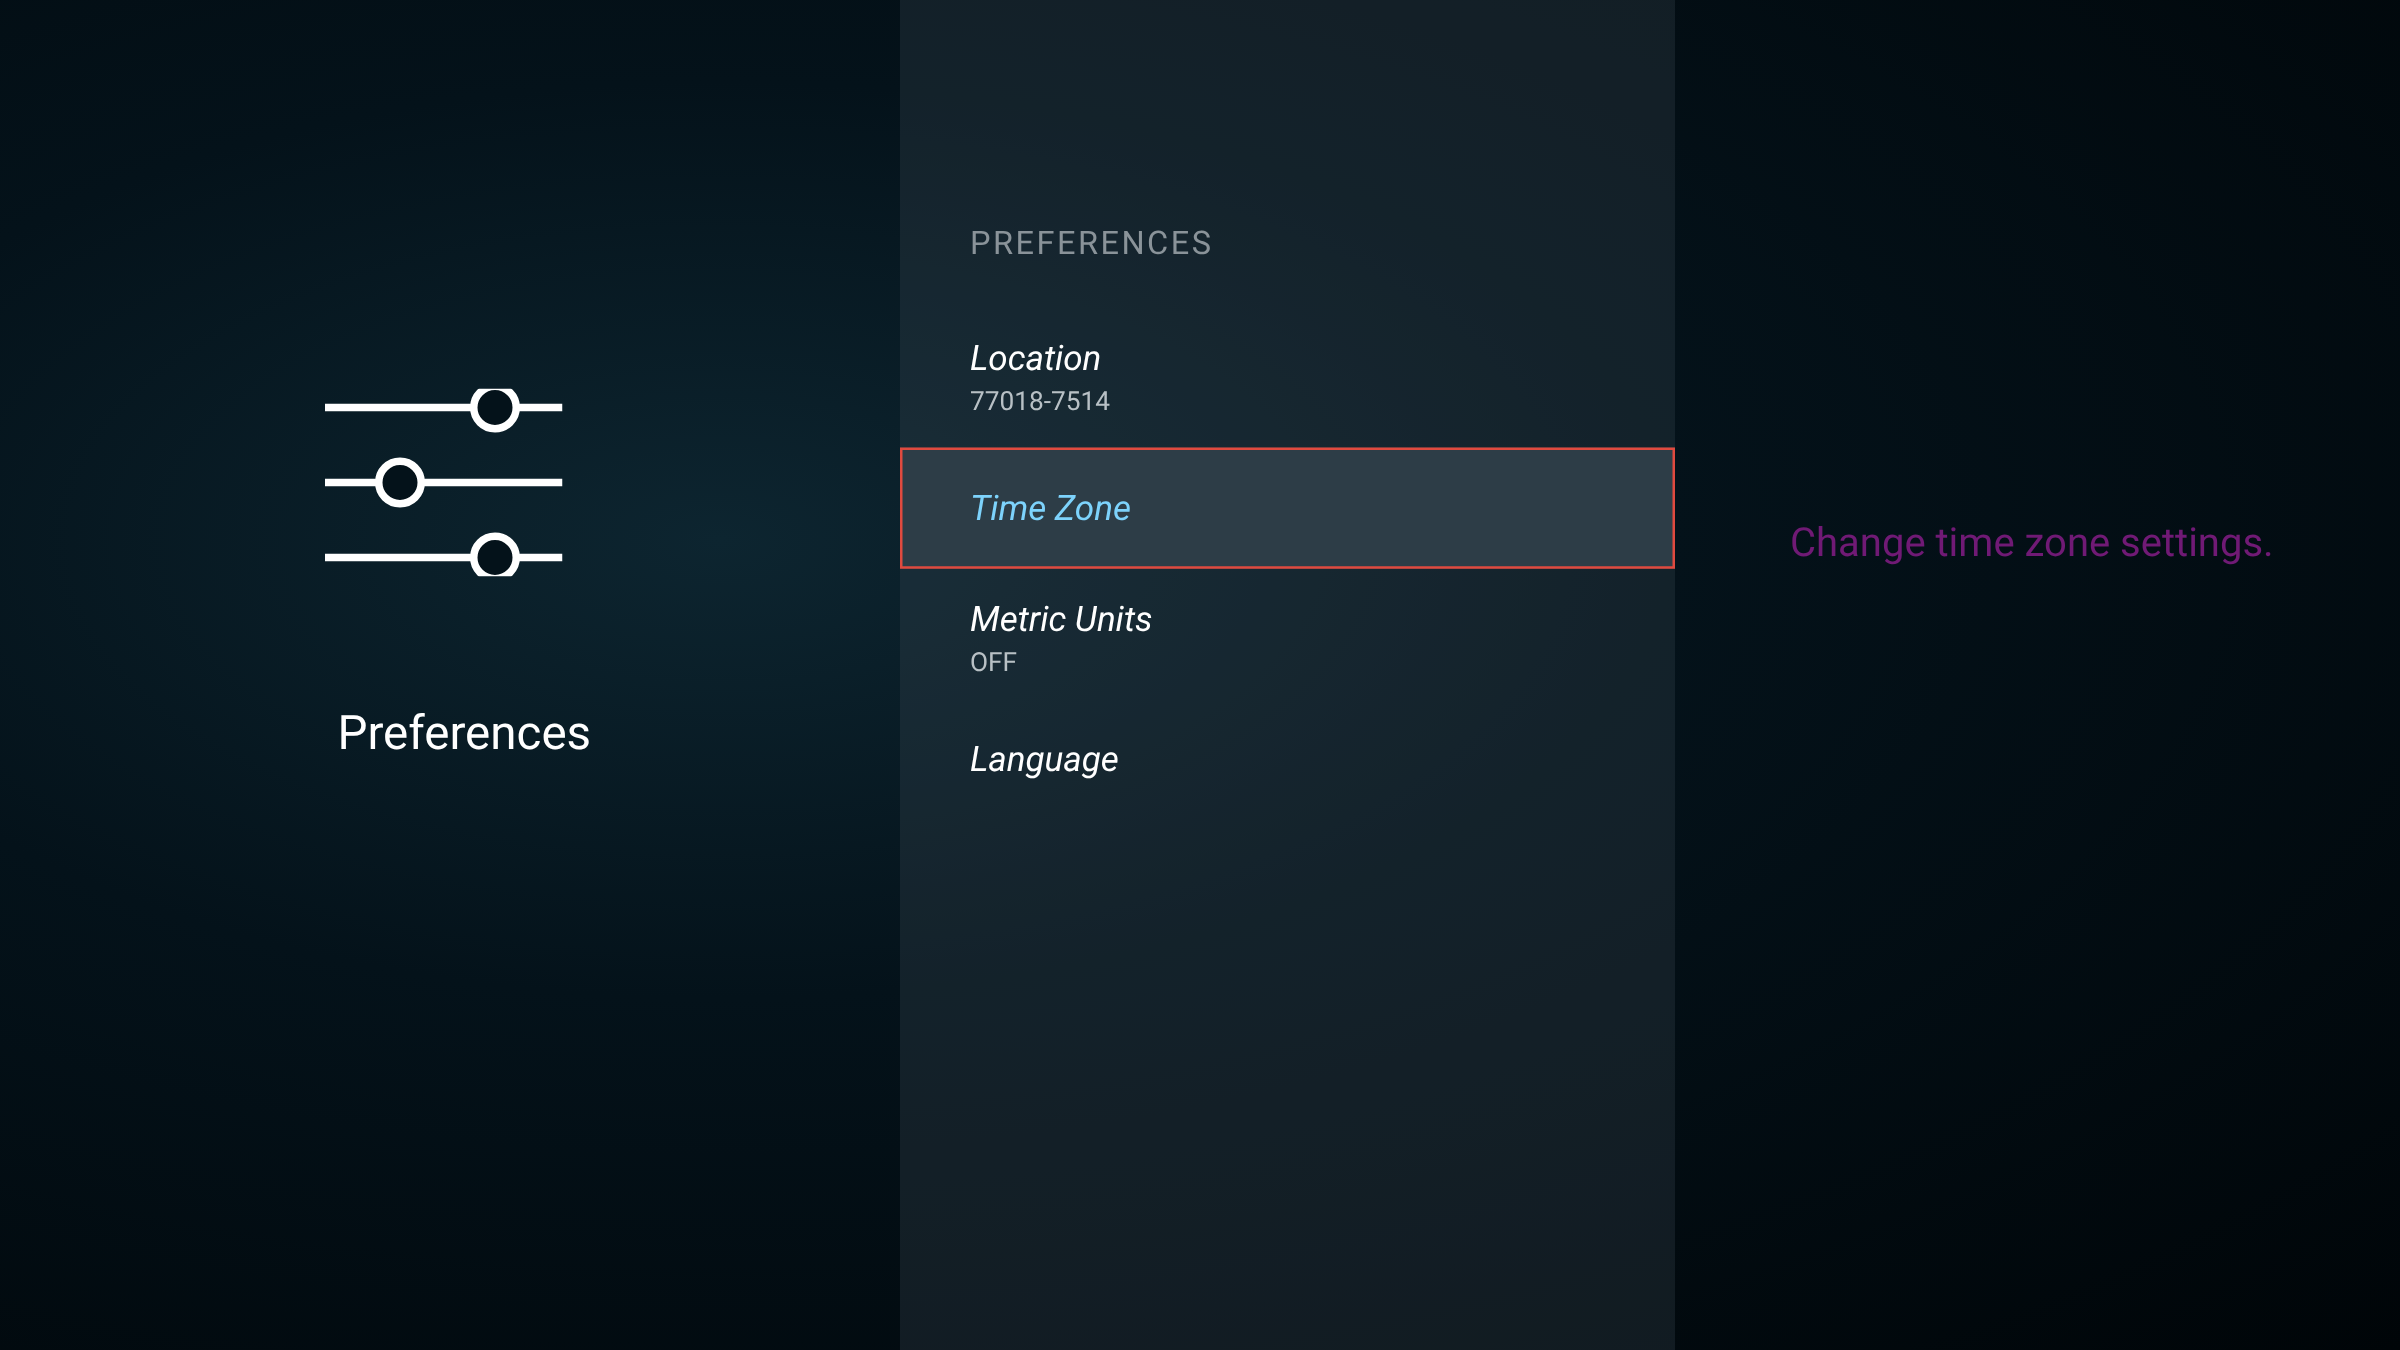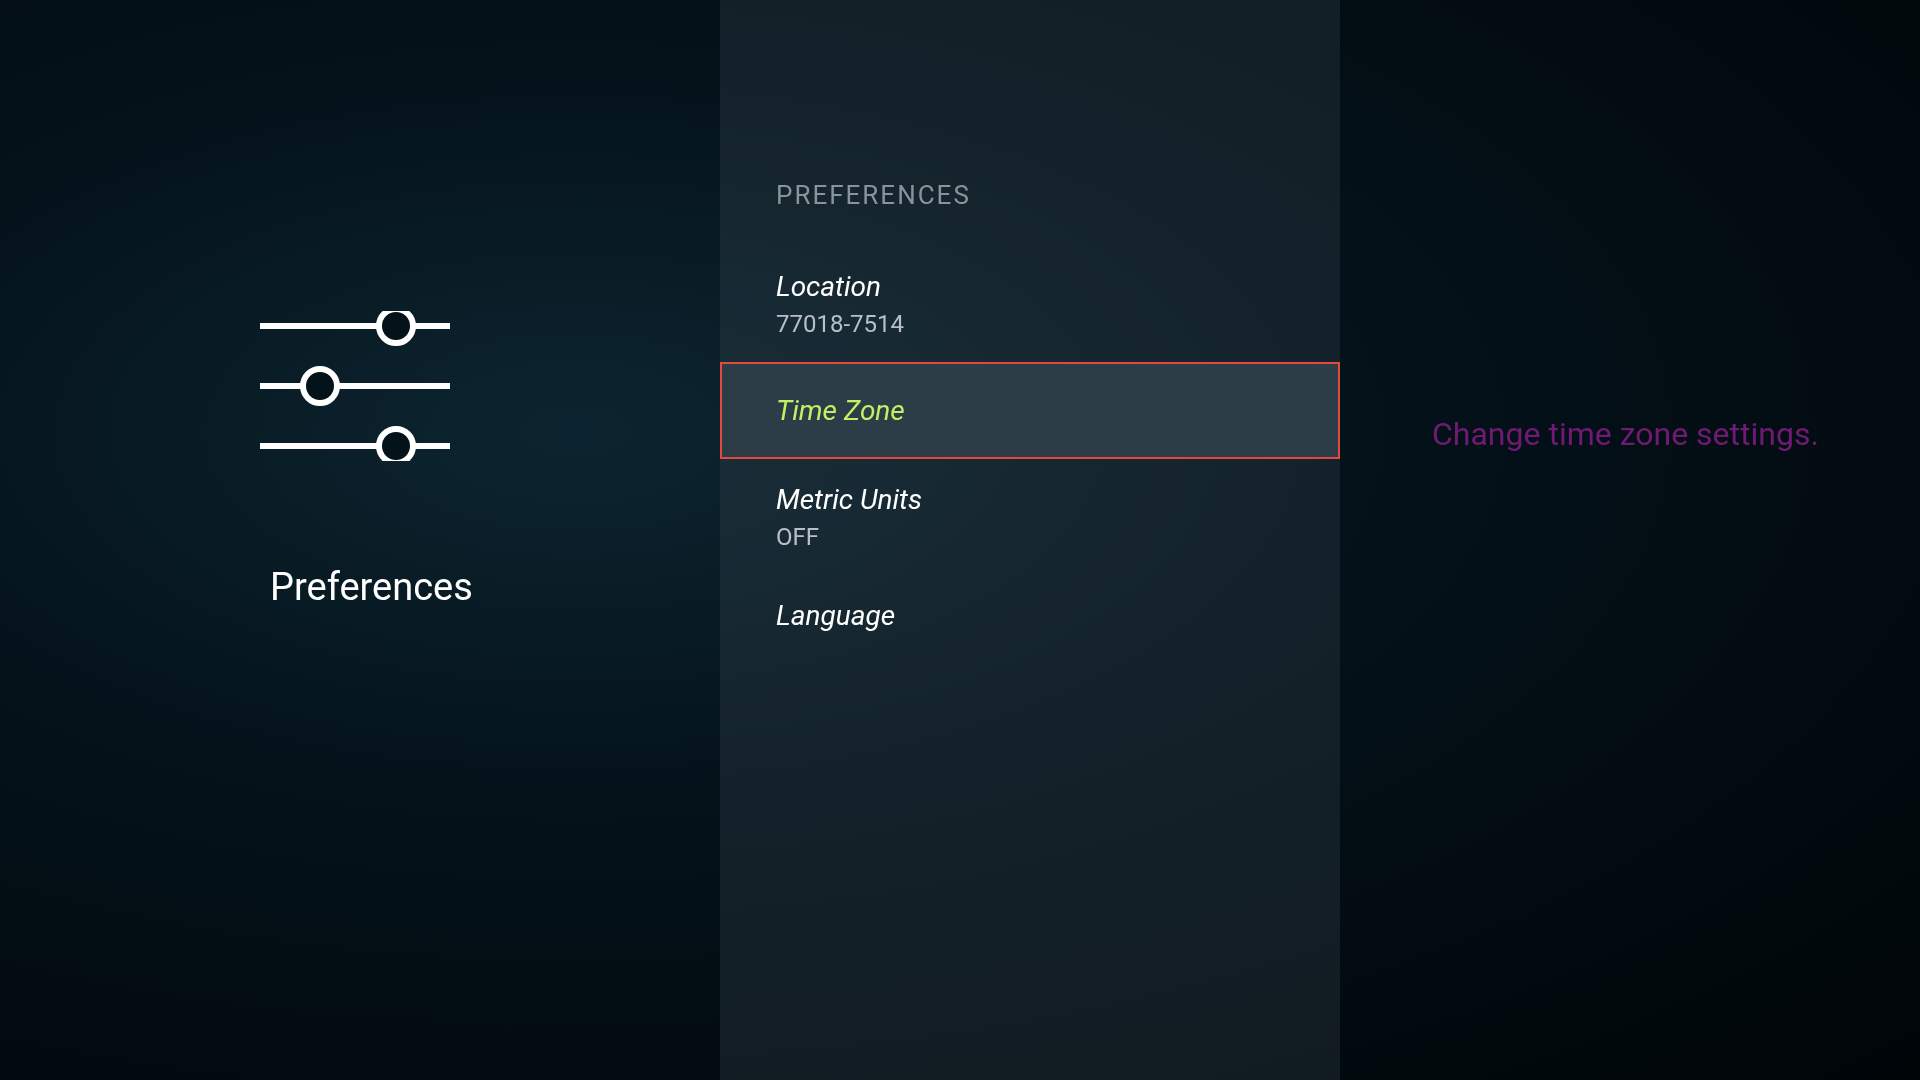--- a/index.html
+++ b/index.html
@@ -61,34 +61,34 @@
 
     .menu-item-title {
       font-size: 28px;
       font-weight: 400;
       color: #ffffff;
       line-height: 1.2;
       font-style: italic;
     }
 
     .menu-item-subtitle {
-      font-size: 24px;
+      font-size: 21px;
       font-weight: 400;
       color: #b8c0c5;
       margin-top: 6px;
     }
 
     .menu-item.selected {
       background: #2d3d47;
       border: 2px solid #e04a3f;
       padding: 30px 54px;
     }
 
     .menu-item.selected .menu-item-title {
-      color: #bef264;
+      color: #7dd3fc;
     }
 
     .right-panel {
       flex: 1;
       height: 100%;
       padding-top: 415px;
       padding-left: 92px;
     }
 
     .description {

